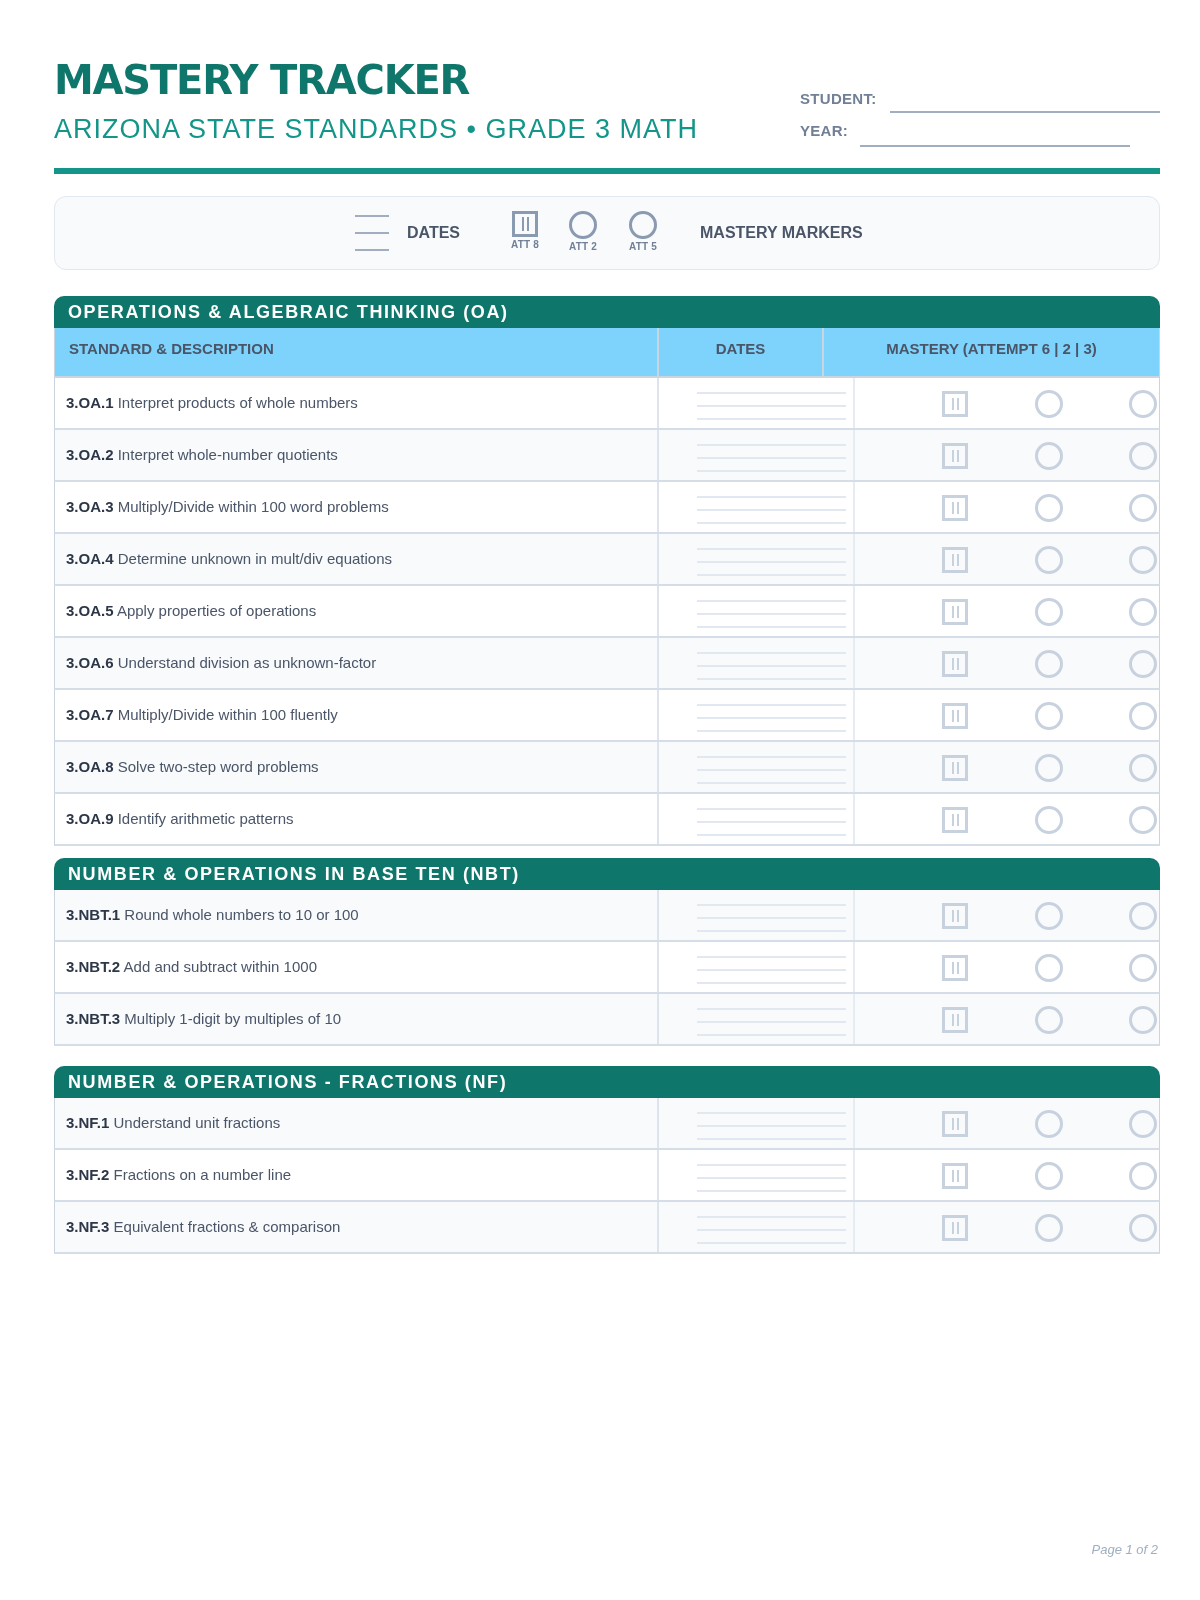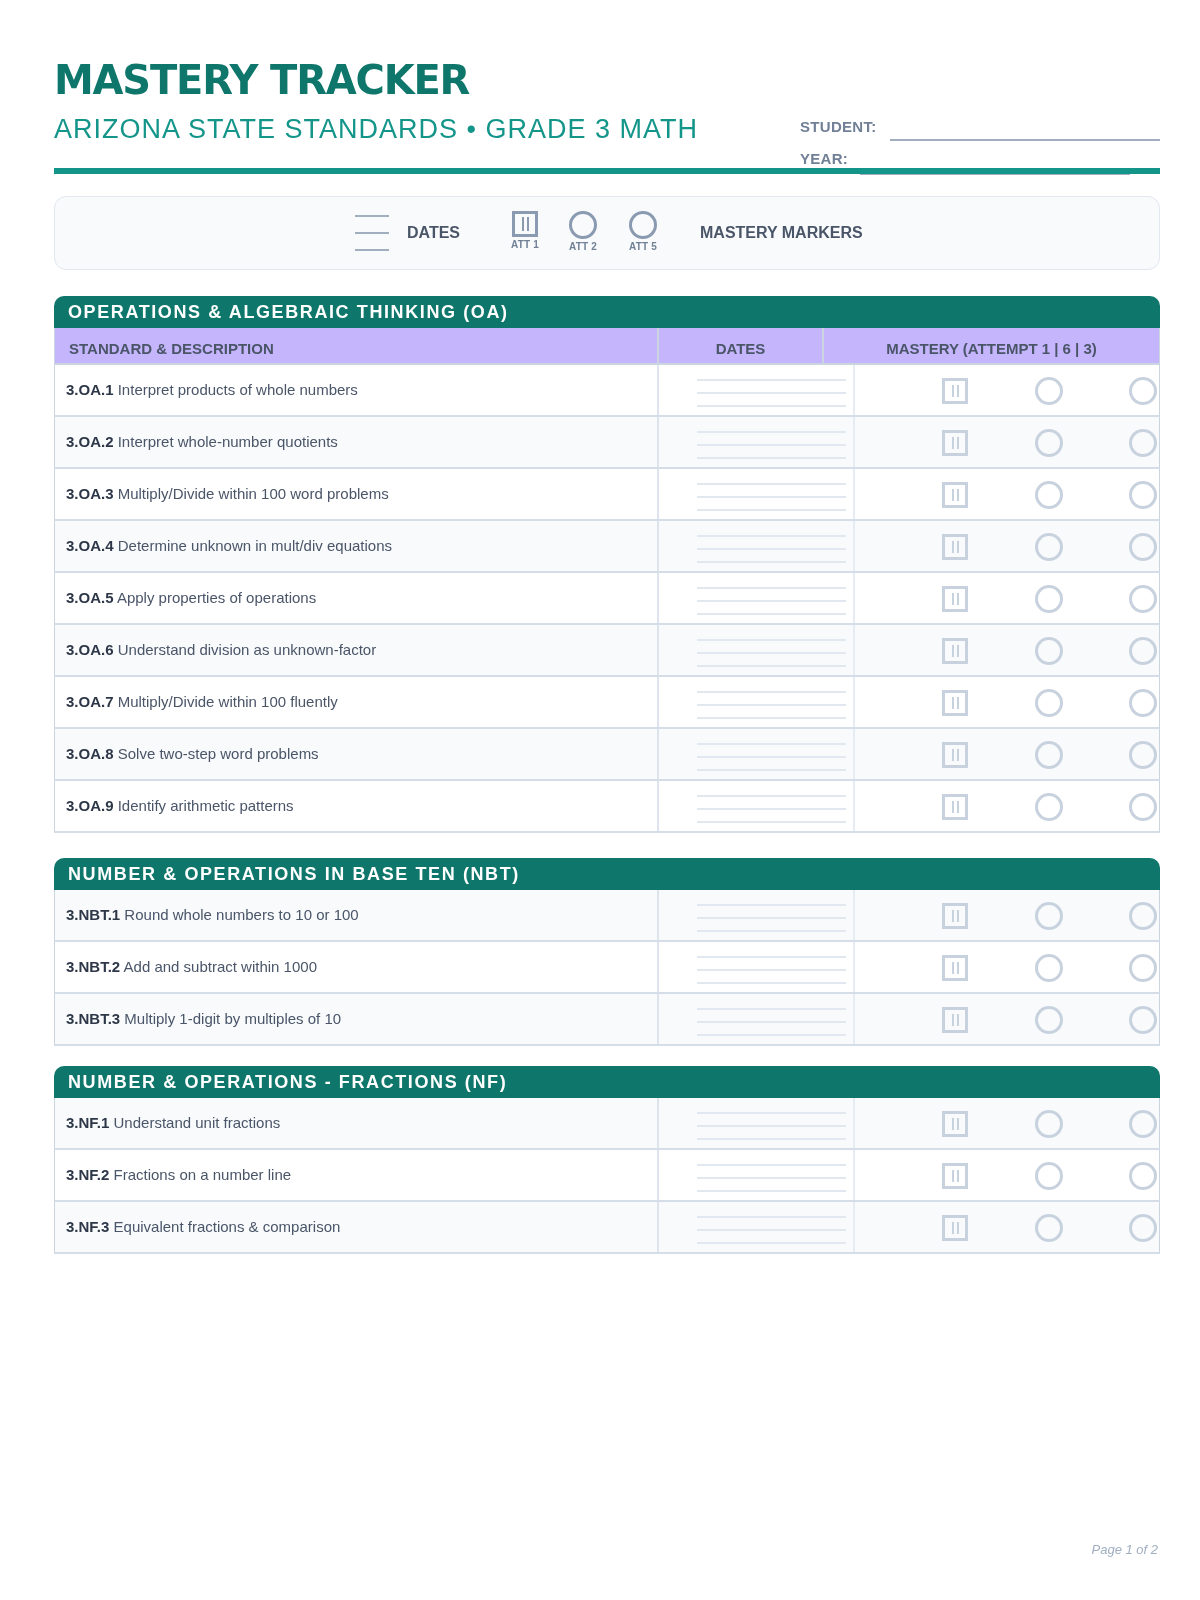--- a/index.html
+++ b/index.html
@@ -2,21 +2,21 @@
 <html><head>
 <meta charset="utf-8">
 <style>
   * { box-sizing: border-box; margin: 0; padding: 0; }
   html, body { width: 1200px; height: 1600px; background: #ffffff; }
   body { font-family: "Liberation Sans", "DejaVu Sans", sans-serif; color: #2d3748; position: relative; }
 
   .header { position: absolute; left: 54px; top: 56px; width: 1106px; height: 120px; }
   .title { position: absolute; left: 0; top: 0; font-family: "DejaVu Sans", sans-serif; font-weight: 900; font-size: 40px; letter-spacing: -1.2px; color: #0e766a; line-height: 48px; }
   .subtitle { position: absolute; left: 0; top: 56px; font-size: 27px; letter-spacing: 1px; color: #13958a; line-height: 34px; }
-  .meta { position: absolute; right: 0; top: 30px; width: 360px; margin-top: 28px; }
+  .meta { position: absolute; right: 0; top: 30px; width: 360px; }
   .meta-row { position: relative; height: 32px; }
   .meta-label { position: absolute; left: 0; top: 4px; font-size: 15px; font-weight: bold; color: #718096; letter-spacing: 0.3px; }
   .meta-line { position: absolute; height: 2px; background: #a0aec0; }
   .meta-row.student .meta-line { left: 90px; right: 0; top: 25px; }
   .meta-row.year .meta-line { left: 60px; right: 30px; top: 27px; }
   .rule { position: absolute; left: 54px; top: 168px; width: 1106px; height: 6px; background: #13958a; }
 
   .legend { position: absolute; left: 54px; top: 196px; width: 1106px; height: 74px; background: #f8fafc; border: 1px solid #e2e8f0; border-radius: 12px; }
   .lg-dates-icon { position: absolute; left: 300px; top: 18px; width: 34px; height: 38px; }
   .lg-dates-icon span { position: absolute; left: 0; width: 34px; height: 2px; background: #a0aec0; }
@@ -24,21 +24,21 @@
   .lg-att { position: absolute; top: 14px; width: 40px; text-align: center; }
   .lg-att .ico { margin: 0 auto; }
   .lg-att .cap { font-size: 10px; font-weight: bold; color: #718096; margin-top: 2px; letter-spacing: 0.2px; }
   .sq-lg { width: 26px; height: 26px; border: 3px solid #8a9ab0; position: relative; }
   .sq-lg:before, .sq-lg:after { content: ""; position: absolute; top: 3px; bottom: 3px; width: 2px; background: #8a9ab0; }
   .sq-lg:before { left: 7px; } .sq-lg:after { left: 12px; }
   .ci-lg { width: 28px; height: 28px; border: 3px solid #8a9ab0; border-radius: 50%; }
 
   .section { position: absolute; left: 54px; width: 1106px; }
   .sec-head { height: 32px; background: #0e766a; border-radius: 10px 10px 0 0; color: #ffffff; font-weight: bold; font-size: 18px; letter-spacing: 1.6px; line-height: 32px; padding-left: 14px; }
-  .col-head { height: 37px; background: #c4b5fd; border-left: 1px solid #cbd5e0; border-right: 1px solid #cbd5e0; border-bottom: 2px solid #cbd5e0; display: flex; font-size: 15px; font-weight: bold; color: #4a5568; justify-content: flex-end; }
+  .col-head { height: 50px; background: #7dd3fc; border-left: 1px solid #cbd5e0; border-right: 1px solid #cbd5e0; border-bottom: 2px solid #cbd5e0; display: flex; font-size: 15px; font-weight: bold; color: #4a5568; justify-content: flex-end; }
   .col-head div { line-height: 41px; }
   .ch-std { width: 604px; padding-left: 14px; border-right: 2px solid #cbd5e0; }
   .ch-dates { width: 165px; text-align: center; border-right: 2px solid #cbd5e0; }
   .ch-mast { flex: 1; text-align: center; }
 
   .row { height: 52px; display: flex; border-left: 1px solid #cbd5e0; border-right: 1px solid #cbd5e0; border-bottom: 2px solid #d5dde8; gap: 31px; }
   .row.alt { background: #f8fafc; }
   .c-std { width: 604px; padding-left: 11px; line-height: 50px; font-size: 15px; color: #4a5568; border-right: 2px solid #dde4ee; white-space: nowrap; }
   .c-std b { color: #2d3748; font-weight: bold; }
   .c-dates { width: 165px; position: relative; border-right: 2px solid #e6ecf3; }
@@ -73,40 +73,40 @@
 
 <div class="legend">
   <div class="lg-dates-icon">
     <span style="top:0"></span>
       <span style="top:17px"></span>
       <span style="top:34px"></span>
   </div>
   <span class="lg-text" style="left:352px">DATES</span>
   <div class="lg-att" style="left:450px">
     <div class="ico sq-lg"></div>
-    <div class="cap">ATT 1</div>
+    <div class="cap">ATT 8</div>
   </div>
   <div class="lg-att" style="left:508px">
     <div class="ico ci-lg"></div>
     <div class="cap">ATT 2</div>
   </div>
   <div class="lg-att" style="left:568px">
     <div class="ico ci-lg"></div>
     <div class="cap">ATT 5</div>
   </div>
   <span class="lg-text" style="left:645px">MASTERY MARKERS</span>
 </div>
 
 <div id="sections">
     <div class="section" style="top: 296px;">
       <div class="sec-head">OPERATIONS &amp; ALGEBRAIC THINKING (OA)</div>
       <div class="col-head">
         <div class="ch-std">STANDARD &amp; DESCRIPTION</div>
         <div class="ch-dates">DATES</div>
-        <div class="ch-mast">MASTERY (ATTEMPT 1 | 6 | 3)</div>
+        <div class="ch-mast">MASTERY (ATTEMPT 6 | 2 | 3)</div>
       </div>
       <div class="row">
         <div class="c-std"><b>3.OA.1</b> <span>Interpret products of whole numbers</span></div>
         <div class="c-dates">
           <span style="top:14px"></span>
           <span style="top:27px"></span>
           <span style="top:40px"></span>
         </div>
         <div class="c-mast">
           <div class="m-sq"></div>

